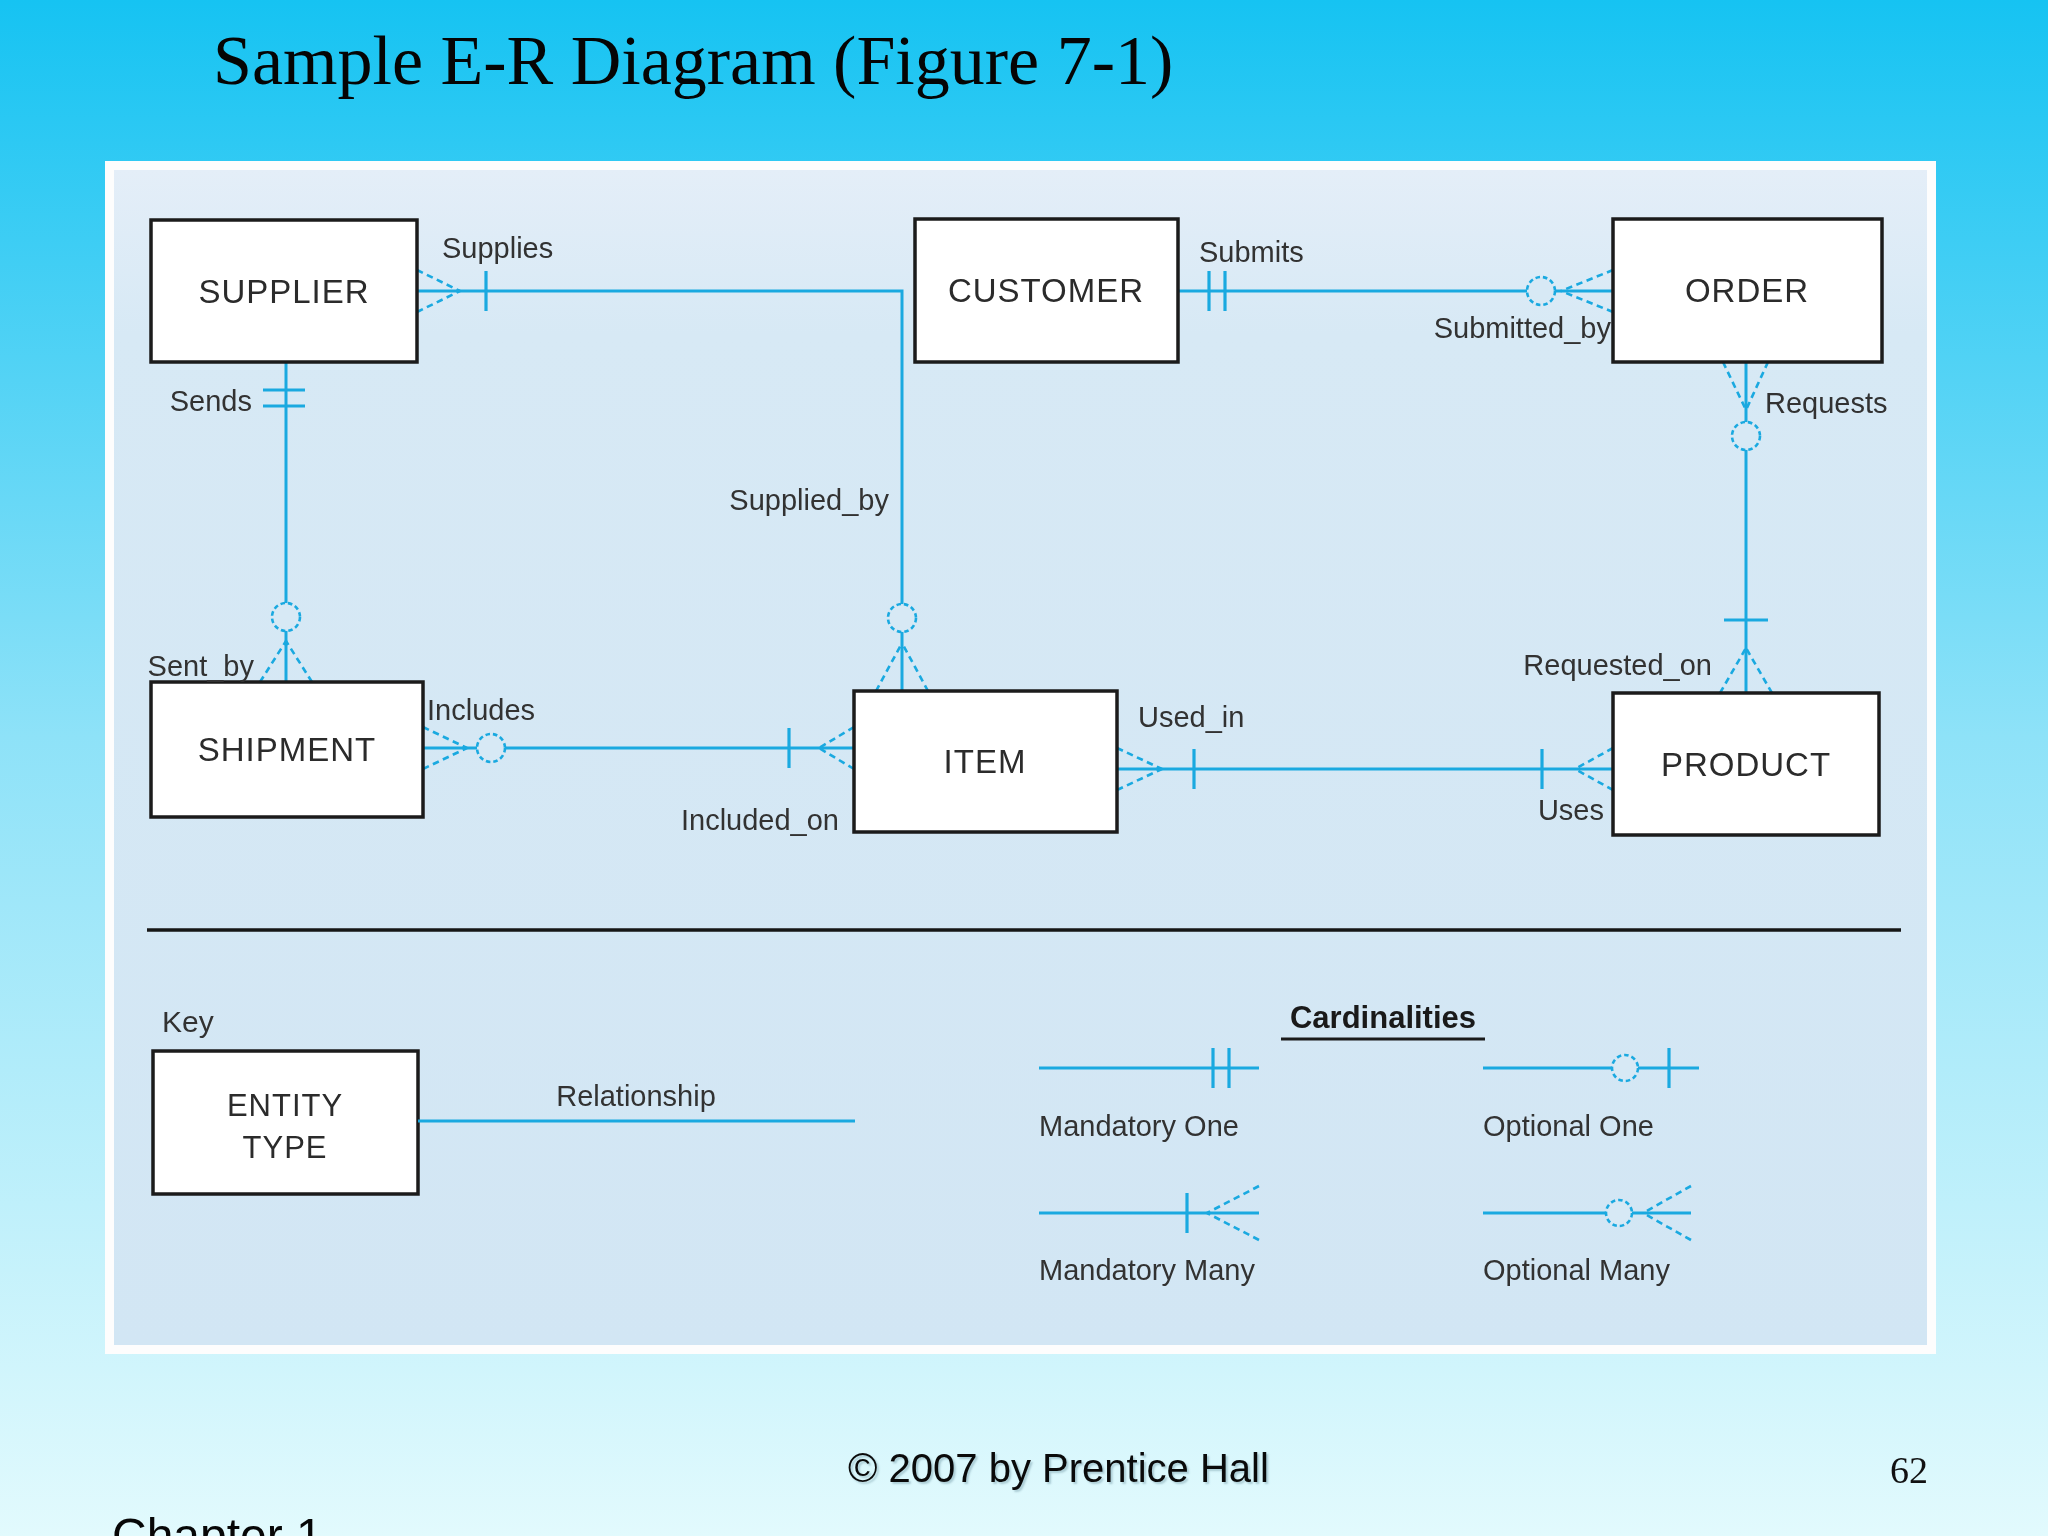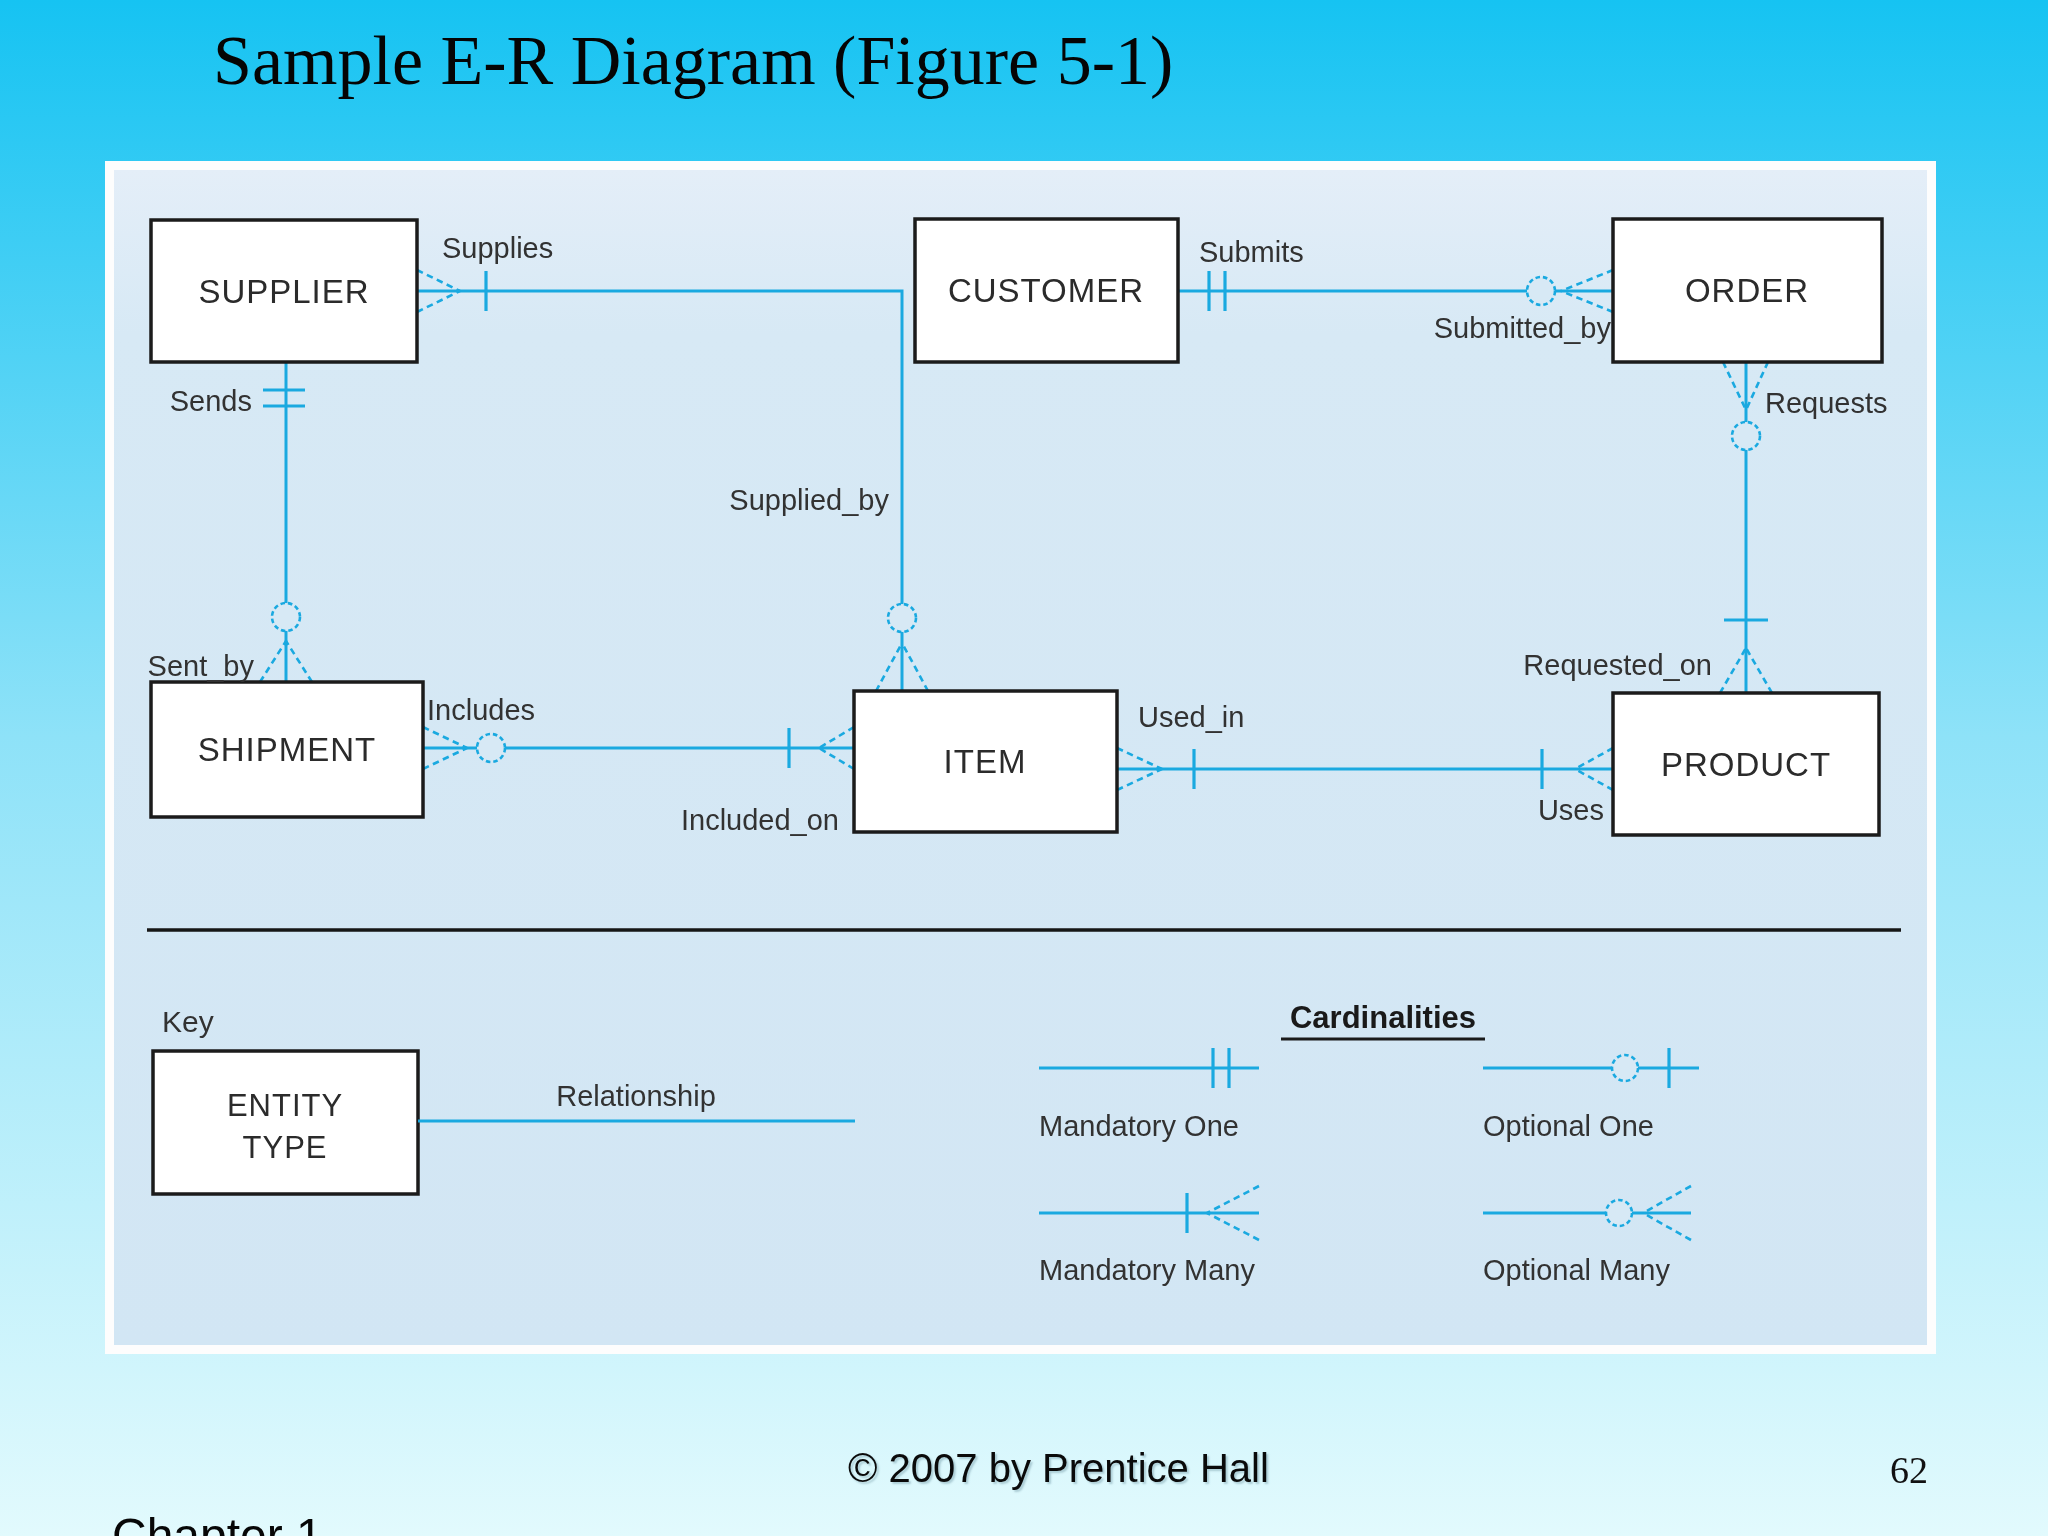--- a/index.html
+++ b/index.html
@@ -52,21 +52,21 @@
     text-shadow:2px 2px 2px rgba(110,150,165,0.45);
   }
   .footer-page{
     position:absolute;left:1890px;top:1448px;
     font-family:"Liberation Serif",serif;font-size:38px;color:#111;
   }
 </style>
 </head>
 <body>
 
-<div class="slide-title">Sample E-R Diagram (Figure 5-1)</div>
+<div class="slide-title">Sample E-R Diagram (Figure 7-1)</div>
 
 <div class="panel">
   <svg viewBox="0 0 1813 1175" aria-hidden="true">
 
     <g>
       <path class="rl" d="M303 121 H788 V521"></path>
       <path class="rl" d="M172 192 V512"></path>
       <path class="rl" d="M1064 121 H1499"></path>
       <path class="rl" d="M1632 192 V523"></path>
       <path class="rl" d="M309 578 H740"></path>

